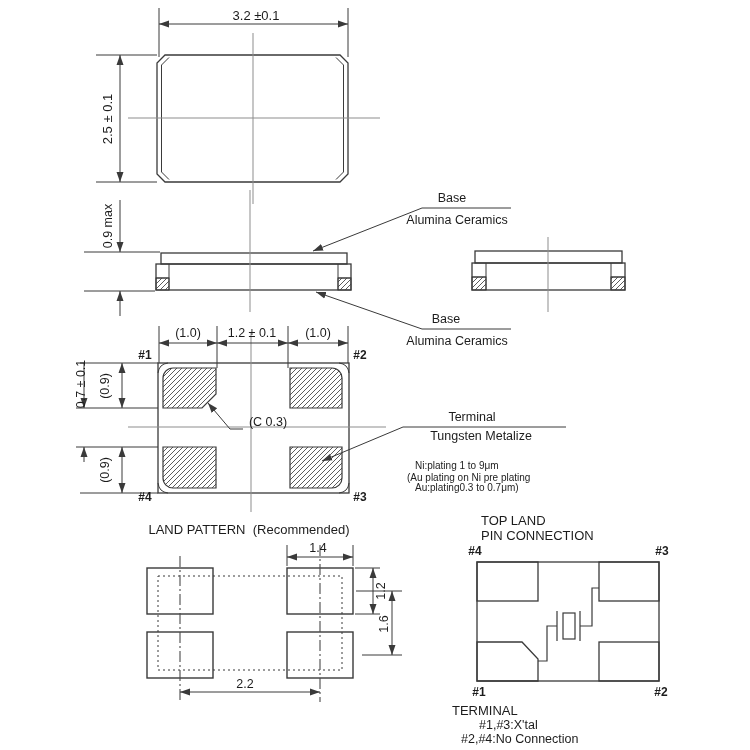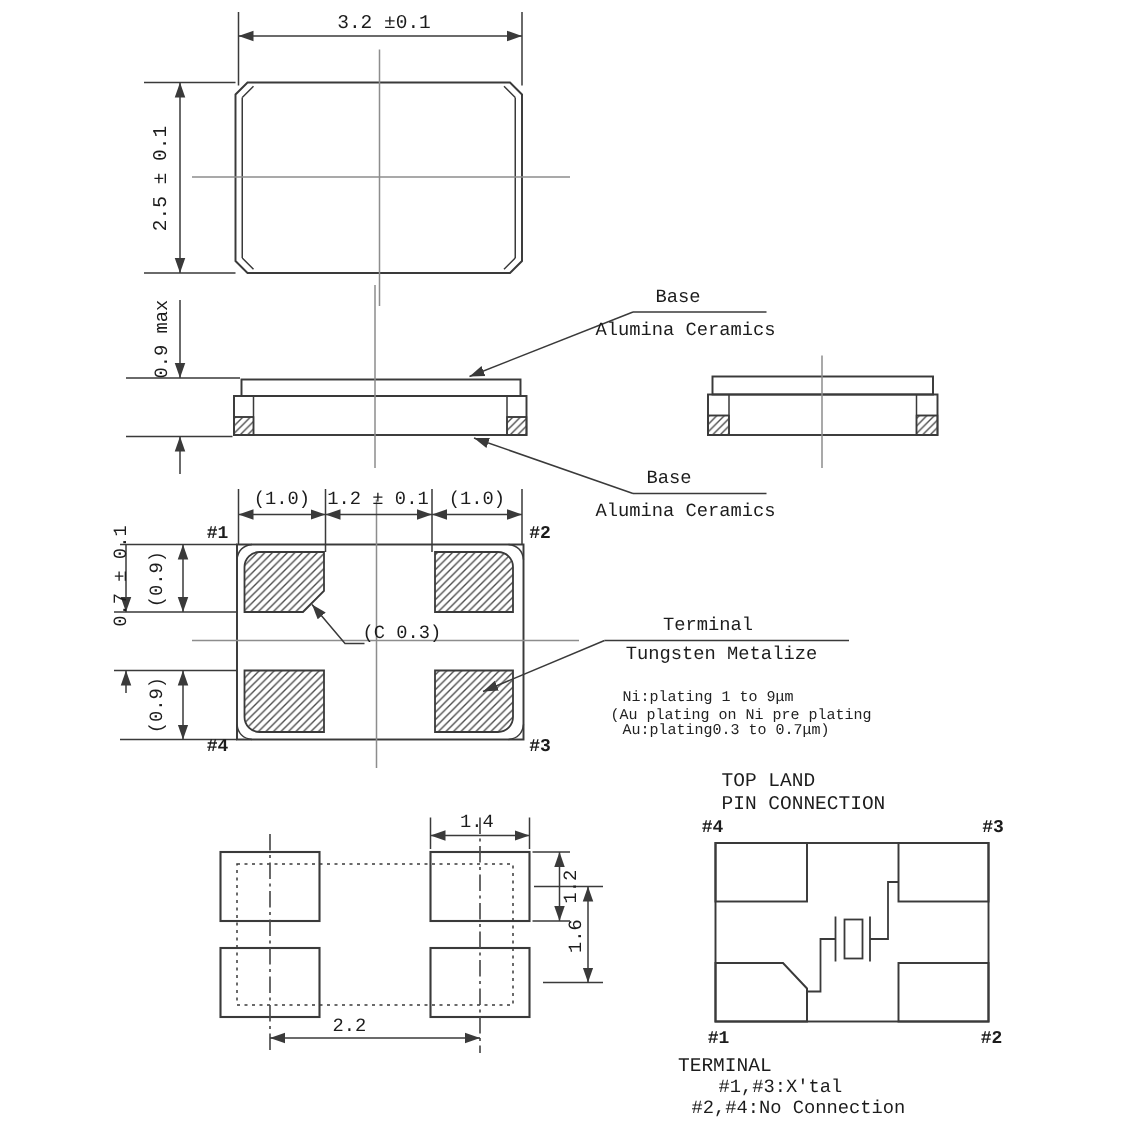--- a/index.html
+++ b/index.html
@@ -1,18 +1,18 @@
 <!DOCTYPE html>
 <html><head>
 <meta charset="utf-8">
 <style>
   html,body{margin:0;padding:0;background:#ffffff;}
   #canvas{
     position:relative;width:671px;height:750px;background:#ffffff;overflow:hidden;
-    font-family:Liberation Mono, monospace;
+    font-family:Liberation Sans, sans-serif;
   }
   #linework{position:absolute;left:0;top:0;}
   .lbl{
     position:absolute;color:#1c1c1c;white-space:pre;
     font-size:12.5px;line-height:1.1;
     transform:translate(-50%,-50%);
   }
   .lbl.rot{transform:translate(-50%,-50%) rotate(-90deg);}
   .lbl.tl{transform:none;}            
   .lbl.pin{font-weight:700;font-size:12px;}
@@ -172,24 +172,25 @@
   <div class="lbl pin" style="left:360px;top:356px">#2</div>
   <div class="lbl pin" style="left:145px;top:498px">#4</div>
   <div class="lbl pin" style="left:360px;top:498px">#3</div>
 
   <div class="lbl" style="left:472px;top:418px">Terminal</div>
   <div class="lbl" style="left:481px;top:437px">Tungsten Metalize</div>
   <div class="lbl small tl" style="left:407px;top:472px">(Au plating on Ni pre plating</div>
   <div class="lbl small tl" style="left:415px;top:460px">Ni:plating 1 to 9μm</div>
   <div class="lbl small tl" style="left:415px;top:482px">Au:plating0.3 to 0.7μm)</div>
 
+  <div class="lbl title" style="left:249px;top:530px">LAND PATTERN  (Recommended)</div>
   <div class="lbl" style="left:318px;top:549px">1.4</div>
   <div class="lbl rot" style="left:382px;top:591px">1.2</div>
   <div class="lbl rot" style="left:385px;top:624px">1.6</div>
-  <div class="lbl" style="left:233px;top:685px">2.2</div>
+  <div class="lbl" style="left:245px;top:685px">2.2</div>
 
   <div class="lbl title tl" style="left:481px;top:514px">TOP LAND</div>
   <div class="lbl title tl" style="left:481px;top:529px">PIN CONNECTION</div>
   <div class="lbl pin" style="left:475px;top:552px">#4</div>
   <div class="lbl pin" style="left:662px;top:552px">#3</div>
   <div class="lbl pin" style="left:479px;top:693px">#1</div>
   <div class="lbl pin" style="left:661px;top:693px">#2</div>
   <div class="lbl title tl" style="left:452px;top:704px">TERMINAL</div>
   <div class="lbl tl" style="left:479px;top:719px">#1,#3:X'tal</div>
   <div class="lbl tl" style="left:461px;top:733px">#2,#4:No Connection</div>

